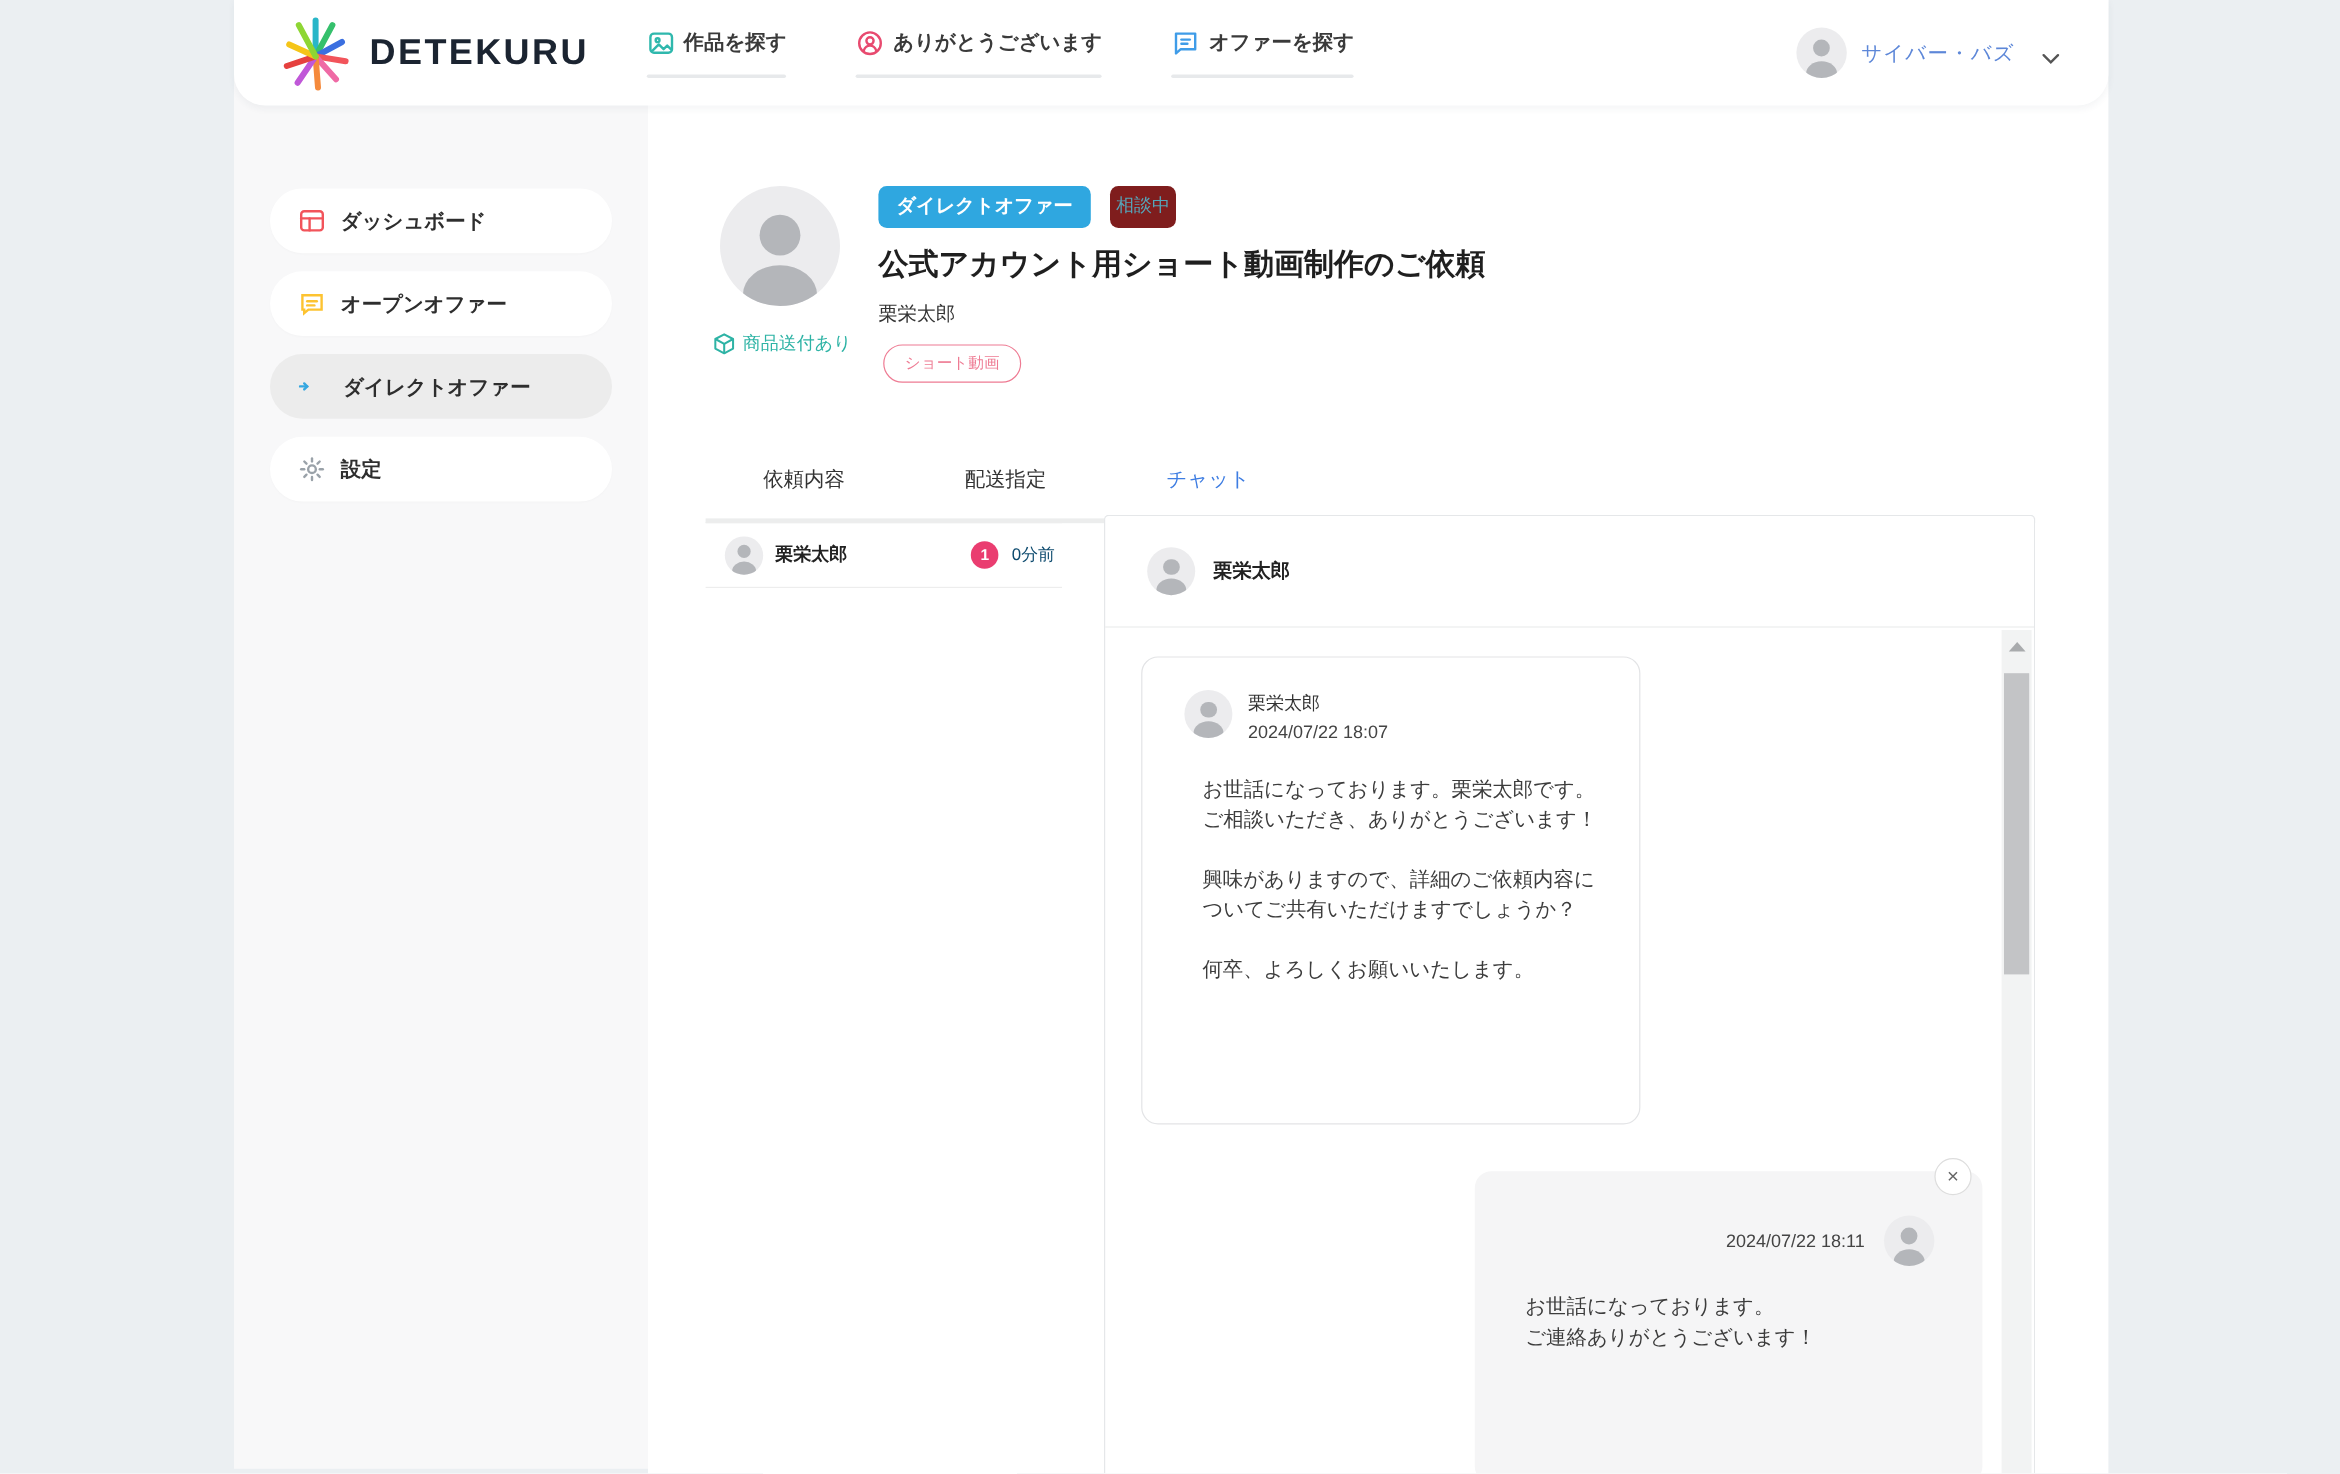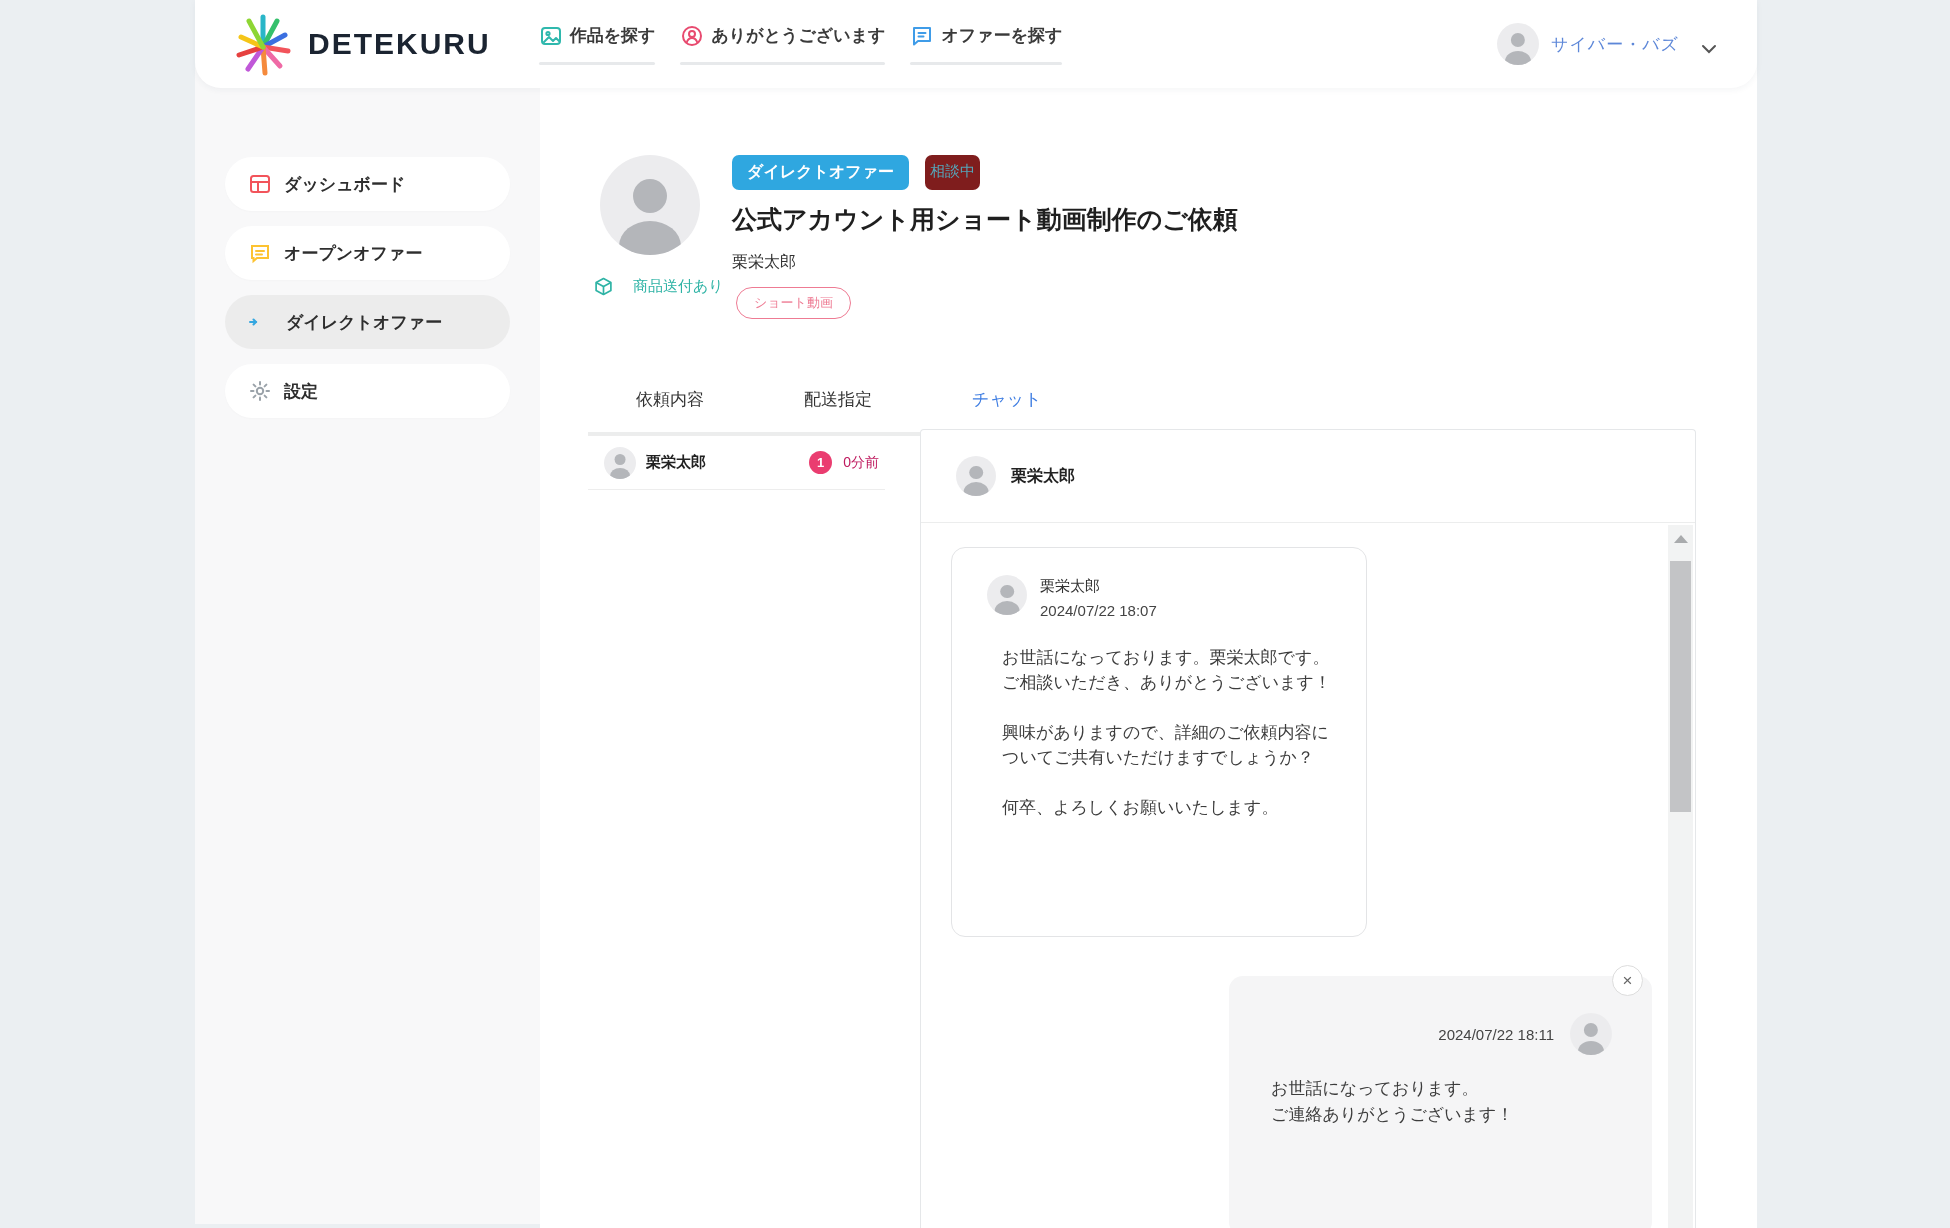--- a/index.html
+++ b/index.html
@@ -14,40 +14,40 @@
     width:34%; height:34%; border-radius:50%; background:#b4b6ba; }
   .avatar::after { content:""; position:absolute; left:50%; top:66%; transform:translateX(-50%);
     width:62%; height:50%; border-radius:50%; background:#b4b6ba; }
 
   
   .header { position:absolute; left:195px; top:0; width:1562px; height:88px; background:#fff;
     border-radius:0 0 26px 26px; box-shadow:0 2px 6px rgba(40,60,80,.05); z-index:10;
     display:flex; align-items:center; padding:0 40px 0 37px; }
   .brand { display:flex; align-items:center; gap:14px; }
   .brand-text { font-size:30px; font-weight:bold; letter-spacing:2px; color:#1b2431; }
-  .nav { display:flex; align-items:flex-start; gap:25px; margin-left:48px; }
+  .nav { display:flex; align-items:flex-start; gap:58px; margin-left:48px; }
   .nav-item { display:flex; flex-direction:column; gap:14px; cursor:pointer; }
   .nav-item-row { display:flex; align-items:center; gap:7px; font-size:17px; font-weight:bold; color:#3a3a3a; }
   .nav-underline { height:3px; background:#e7e9eb; border-radius:2px; }
   .header-right { margin-left:auto; display:flex; align-items:center; gap:12px; }
   .user-name { color:#5d87d8; font-size:17px; font-weight:normal; letter-spacing:1px; }
   .chev { margin-left:10px; margin-top:10px; }
 
   
   .sidebar { position:absolute; left:195px; top:0; width:345px; height:1224px; background:#f8f8f9; }
   .side-items { position:absolute; left:30px; top:157px; width:285px; display:flex; flex-direction:column; gap:15px; }
   .side-item { height:54px; border-radius:27px; background:#fff; display:flex; align-items:center;
     gap:13px; padding-left:24px; font-size:17px; font-weight:600; color:#2e2e2e; cursor:pointer;
     box-shadow:0 1px 2px rgba(0,0,0,.02); }
   .side-item.active { background:#ececec; box-shadow:none; }
 
   
   .main { position:absolute; left:540px; top:0; width:1217px; height:1228px; background:#fff; }
   .profile-avatar { position:absolute; left:60px; top:155px; width:100px; height:100px; }
-  .shipping { position:absolute; left:54px; top:277px; display:flex; align-items:center; gap:20px;
+  .shipping { position:absolute; left:54px; top:277px; display:flex; align-items:center; gap:6px;
     color:#2eb3a5; font-size:15px; }
   .badge-row { position:absolute; left:192px; top:155px; display:flex; gap:16px; }
   .badge-type { background:#2fa7e0; color:#fff; font-size:16px; font-weight:bold;
     padding:7px 15px; border-radius:7px; }
   .badge-status { background:#7f1d1d; color:#55a6ba; font-size:15px; padding:7px 5px; border-radius:7px; }
   .offer-title { position:absolute; left:192px; top:203px; font-size:25px; font-weight:bold; color:#1f1f1f; }
   .client-name { position:absolute; left:192px; top:252px; font-size:16px; color:#333; }
   .tag-pill { position:absolute; left:196px; top:287px; border:1px solid #ee7b93; color:#ee7b93;
     font-size:13px; padding:6px 17px; border-radius:16px; }
 
@@ -60,21 +60,21 @@
 
   
   .conv-item { position:absolute; left:48px; top:435px; width:297px; height:55px;
     border-top:1px solid #ededed; border-bottom:1px solid #ededed;
     display:flex; align-items:center; cursor:pointer; }
   .conv-avatar { width:32px; height:32px; margin-left:16px; }
   .conv-name { font-size:15px; font-weight:bold; margin-left:10px; color:#222; }
   .conv-right { margin-left:auto; display:flex; align-items:center; gap:11px; margin-right:6px; }
   .unread-badge { width:23px; height:23px; border-radius:50%; background:#ea3d70; color:#fff;
     font-size:13px; font-weight:bold; display:flex; align-items:center; justify-content:center; }
-  .time-ago { font-size:14px; color:#be185d; }
+  .time-ago { font-size:14px; color:#0c4a6e; }
 
   
   .chat-panel { position:absolute; left:380px; top:429px; width:776px; height:799px;
     border:1px solid #e5e7e9; border-radius:4px 4px 0 0; border-bottom:none; background:#fff; }
   .chat-head { position:absolute; left:0; top:0; width:100%; height:93px;
     border-bottom:1px solid #eceded; display:flex; align-items:center; padding-left:35px; gap:15px; }
   .chat-head-avatar { width:40px; height:40px; }
   .chat-head-name { font-size:16px; font-weight:bold; color:#222; }
 
   

